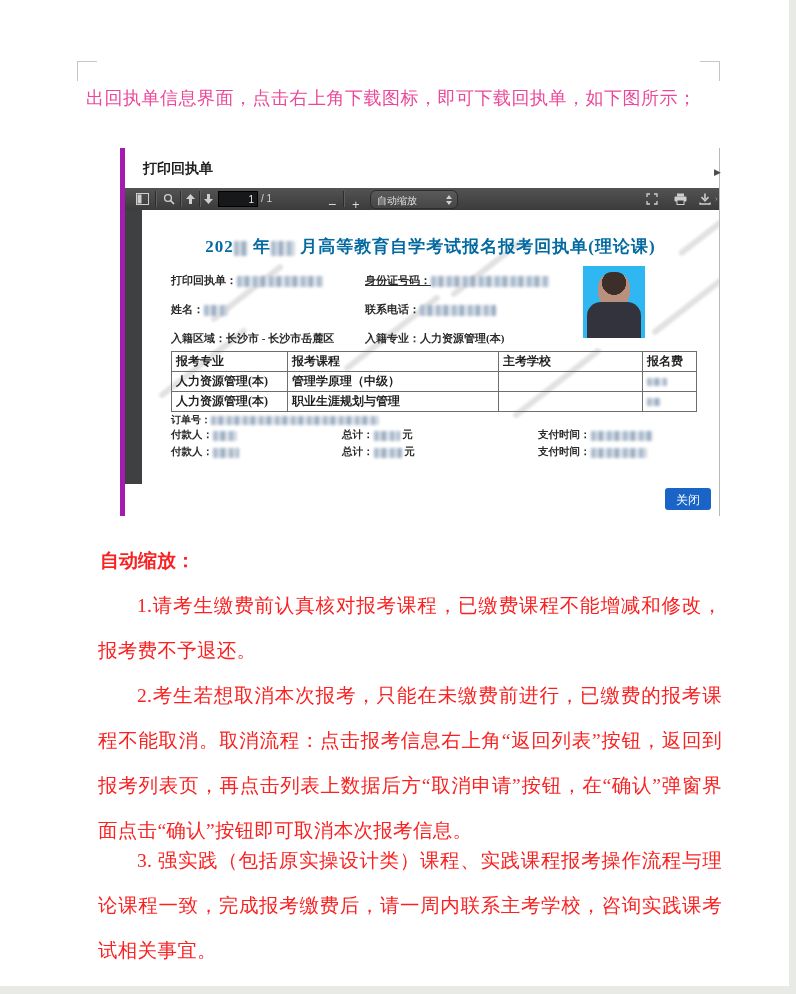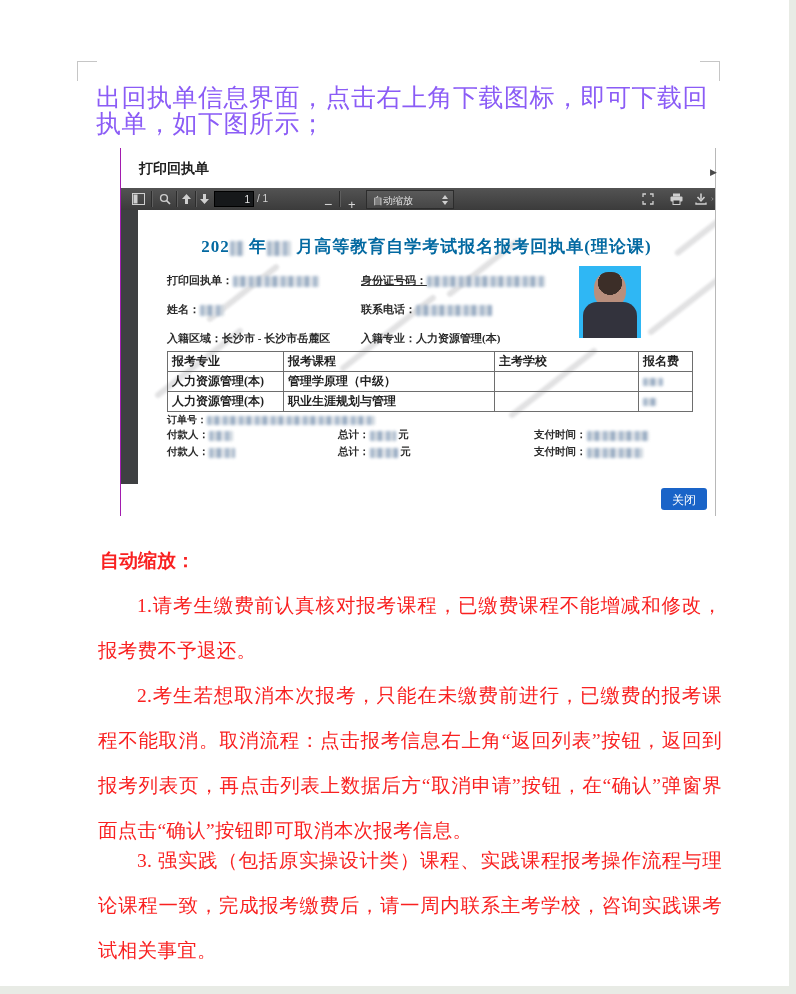--- a/index.html
+++ b/index.html
@@ -7,42 +7,42 @@
   .page{position:relative;width:796px;height:994px;background:#fff;overflow:hidden;
         font-family:"Liberation Serif","DejaVu Serif",serif;}
   
   .edge-right{position:absolute;right:0;top:0;width:7px;height:100%;background:#e8ebe5;}
   .edge-bottom{position:absolute;left:0;bottom:0;width:100%;height:8px;background:#e8ebe5;}
   
   .mark{position:absolute;width:19px;height:19px;}
   .mark-tl{left:77px;top:61px;border-left:1px solid #c6c6c6;border-top:1px solid #c6c6c6;}
   .mark-tr{left:700px;top:61px;border-right:1px solid #c6c6c6;border-top:1px solid #c6c6c6;}
 
-  .intro{position:absolute;left:96px;top:85px;width:624px;font-size:25px;color:#8b5cf6;
+  .intro{position:absolute;left:86px;top:85px;width:624px;font-size:18px;color:#ec4899;
          letter-spacing:.5px;line-height:26px;}
 
   
   .modal{position:absolute;left:120px;top:148px;width:594px;height:368px;background:#fff;
-         border-left:1px solid #a21caf;border-right:1px solid #b8b8b8;
+         border-left:5px solid #a21caf;border-right:1px solid #b8b8b8;
          font-family:"Liberation Sans","DejaVu Sans",sans-serif;}
   .modal-title{position:absolute;left:18px;top:12px;font-size:14px;font-weight:bold;color:#1f1f1f;}
   .modal-arrow{position:absolute;right:-2px;top:20px;font-size:9px;color:#4a4a4a;line-height:9px;}
 
   .pdf-toolbar{position:absolute;left:0;top:40px;width:100%;height:22px;
                background:linear-gradient(#535353,#3b3b3b);border-bottom:1px solid #2a2a2a;}
   .tb{position:absolute;top:0;height:22px;display:flex;align-items:center;color:#d4d4d4;}
   .tb svg{display:block;}
   .tsep{position:absolute;top:3px;width:1px;height:16px;background:#2c2c2c;box-shadow:1px 0 0 #5e5e5e;}
   .page-input{position:absolute;left:93px;top:3px;width:32px;height:14px;background:#16181a;
               border:1px solid #000;color:#e8e8e8;font-size:10px;text-align:right;padding:0 3px;
               font-family:"Liberation Sans",sans-serif;}
   .page-total{position:absolute;left:136px;top:5px;font-size:10px;color:#d4d4d4;}
   .zoomtxt{position:absolute;top:5px;font-size:11px;color:#d9d9d9;}
   .zoom-select{position:absolute;left:245px;top:2px;width:86px;height:17px;border:1px solid #2c2c2c;
-               background:linear-gradient(#5a5a5a,#464646);border-radius:0;}
+               background:linear-gradient(#5a5a5a,#464646);border-radius:6px;}
   .zoom-select .lbl{position:absolute;left:6px;top:3px;font-size:10px;color:#e2e2e2;}
   .caret{position:absolute;right:4px;top:4px;width:7px;}
   .caret i{display:block;width:0;height:0;border-left:3.5px solid transparent;border-right:3.5px solid transparent;}
   .caret .up{border-bottom:4px solid #cfcfcf;margin-bottom:2px;}
   .caret .dn{border-top:4px solid #cfcfcf;}
 
   .pdf-body{position:absolute;left:0;top:62px;width:100%;height:274px;background:#ffffff;}
   .side-strip{position:absolute;left:0;top:0;width:17px;height:100%;background:#3e4042;}
   .receipt{position:absolute;left:17px;top:0;right:0;bottom:0;overflow:hidden;
            font-family:"Liberation Serif","DejaVu Serif",serif;color:#2b2b2b;}

